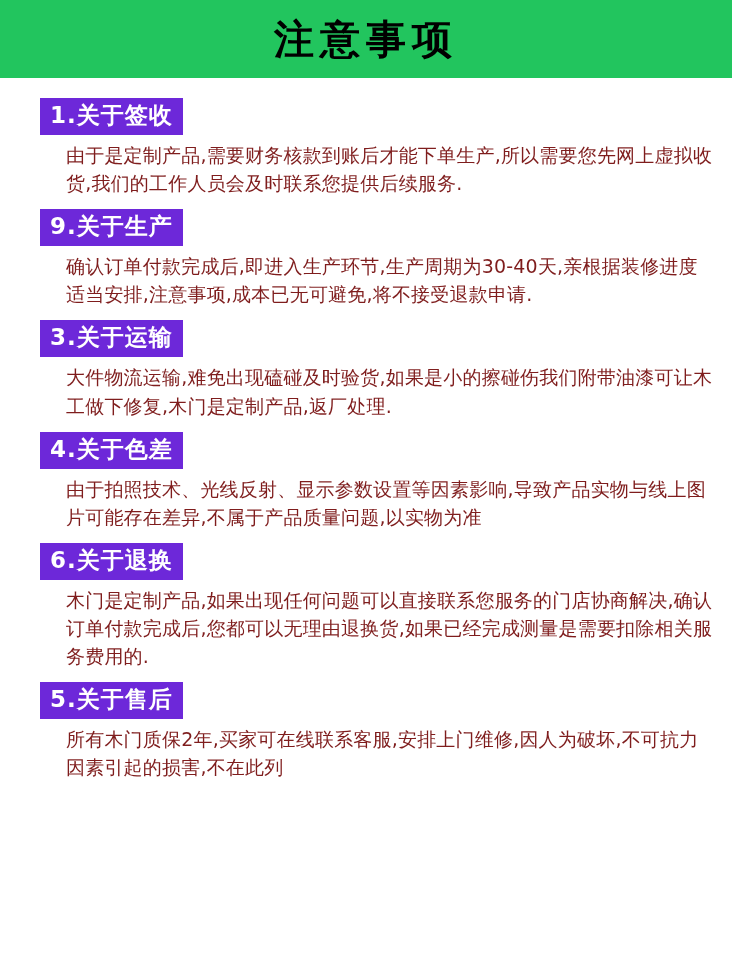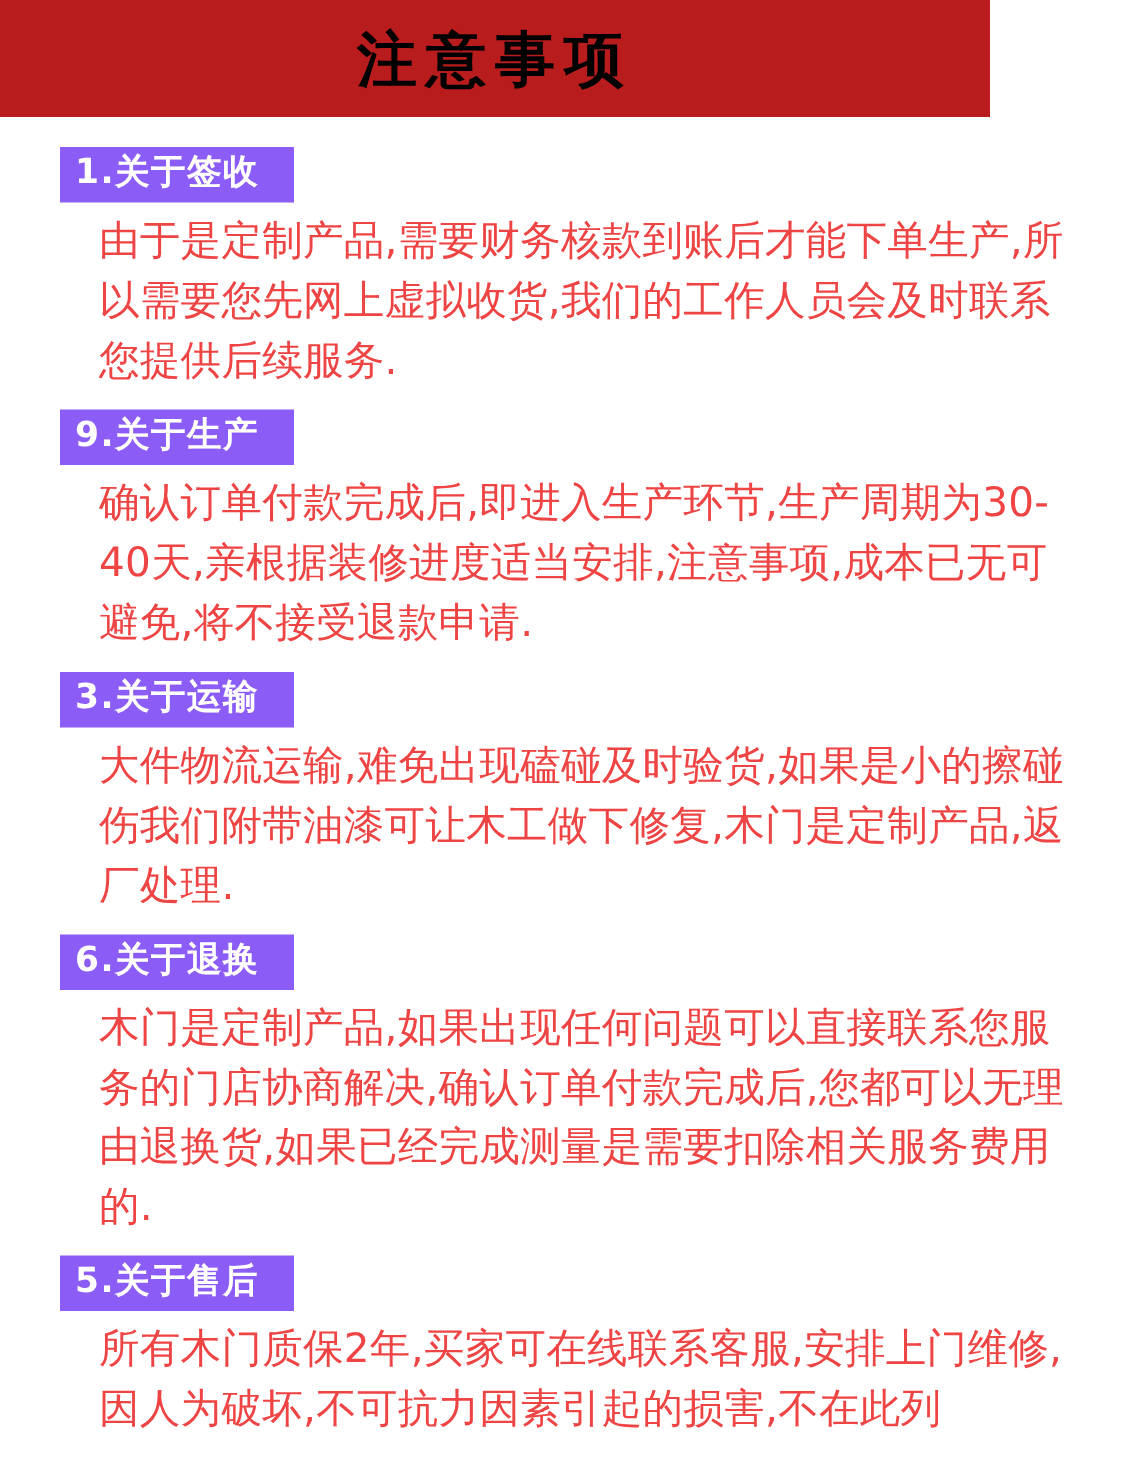--- a/index.html
+++ b/index.html
@@ -14,55 +14,55 @@
     overflow: hidden;
   }
   .page {
     width: 750px;
     height: 975px;
     position: relative;
     background: #ffffff;
     box-sizing: border-box;
   }
   .header-bar {
-    width: 660px;
+    width: 732px;
     height: 78px;
-    background: #b91c1c;
+    background: #22c55e;
     display: flex;
     align-items: center;
     justify-content: center;
   }
   .header-title {
     color: #000000;
     font-size: 40px;
     font-weight: bold;
     letter-spacing: 6px;
     font-family: "DejaVu Sans", "Liberation Sans", sans-serif;
   }
   .content {
     padding: 14px 26px 0 30px;
   }
   .section {
     margin-bottom: 6px;
   }
   .section-heading {
     display: inline-block;
-    background: #8b5cf6;
+    background: #6d28d9;
     color: #ffffff;
     font-size: 23px;
     font-weight: bold;
     line-height: 1;
-    padding: 6px 23px 8px 10px;
+    padding: 6px 10px 8px 10px;
     letter-spacing: 1px;
     font-family: "DejaVu Sans", "Liberation Sans", sans-serif;
     margin: 6px 0 6px 10px;
   }
   .section-body {
-    color: #ef4444;
-    font-size: 27px;
+    color: #7f1d1d;
+    font-size: 19px;
     line-height: 1.48;
     letter-spacing: 0.2px;
     padding-left: 36px;
     padding-right: 8px;
     font-family: "DejaVu Sans", "Liberation Sans", sans-serif;
     white-space: pre-wrap;
   }
 </style>
 </head>
 <body>
@@ -83,20 +83,24 @@
     <div class="section">
       <div class="section-heading">9.关于生产</div>
       <div class="section-body">确认订单付款完成后,即进入生产环节,生产周期为30-40天,亲根据装修进度适当安排,注意事项,成本已无可避免,将不接受退款申请.</div>
     </div>
 
     <div class="section">
       <div class="section-heading">3.关于运输</div>
       <div class="section-body">大件物流运输,难免出现磕碰及时验货,如果是小的擦碰伤我们附带油漆可让木工做下修复,木门是定制产品,返厂处理.</div>
     </div>
 
+    <div class="section">
+      <div class="section-heading">4.关于色差</div>
+      <div class="section-body">由于拍照技术、光线反射、显示参数设置等因素影响,导致产品实物与线上图片可能存在差异,不属于产品质量问题,以实物为准</div>
+    </div>
 
     <div class="section">
       <div class="section-heading">6.关于退换</div>
       <div class="section-body">木门是定制产品,如果出现任何问题可以直接联系您服务的门店协商解决,确认订单付款完成后,您都可以无理由退换货,如果已经完成测量是需要扣除相关服务费用的.</div>
     </div>
 
     <div class="section">
       <div class="section-heading">5.关于售后</div>
       <div class="section-body">所有木门质保2年,买家可在线联系客服,安排上门维修,因人为破坏,不可抗力因素引起的损害,不在此列</div>
     </div>

